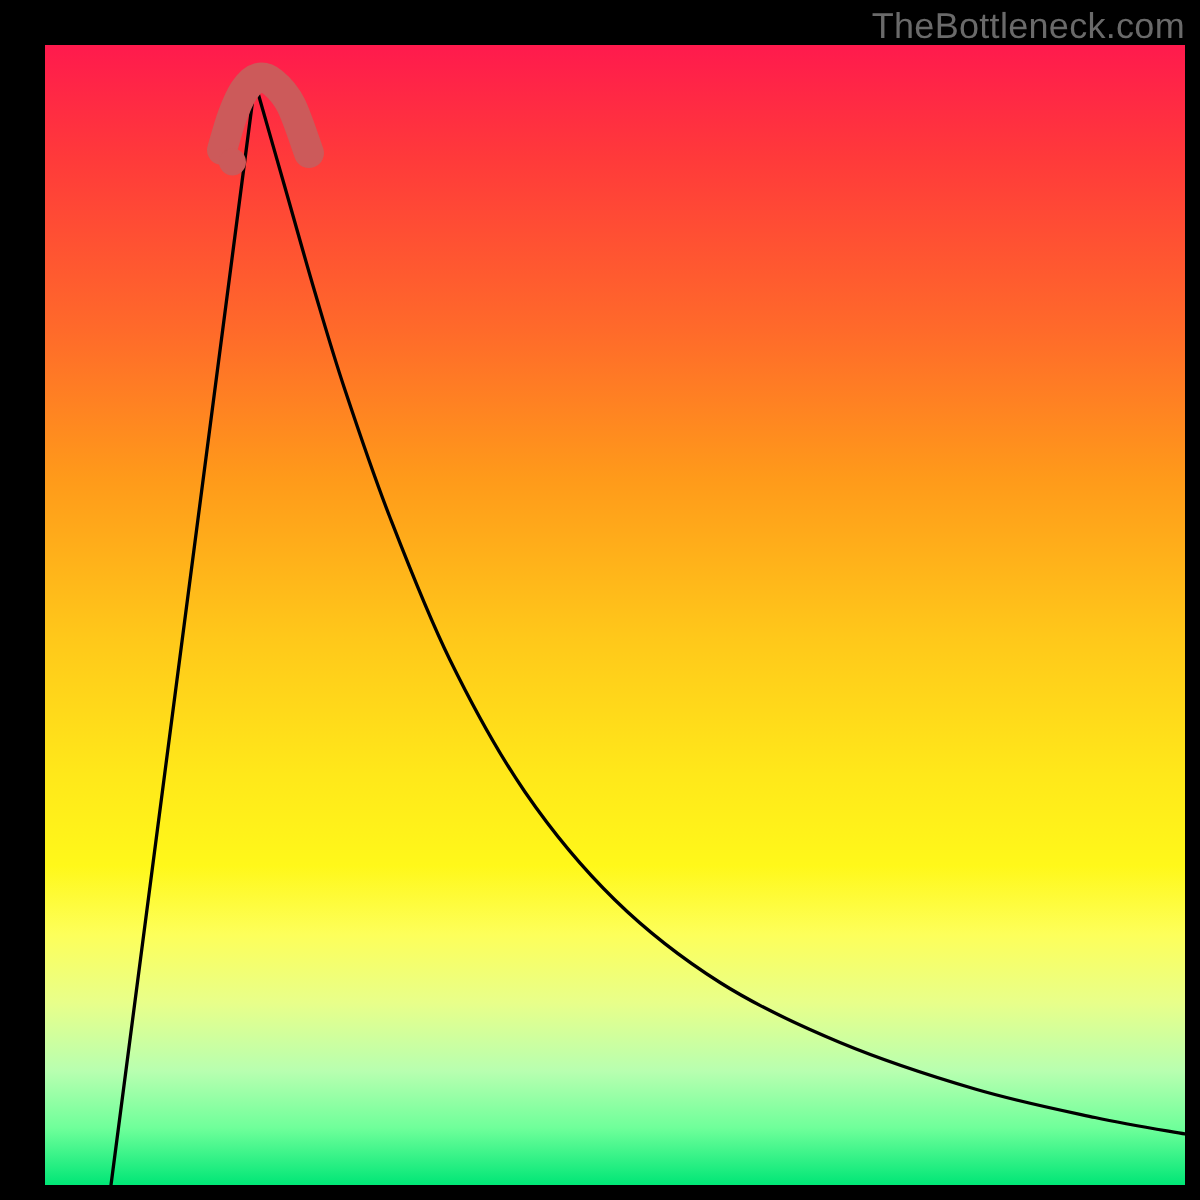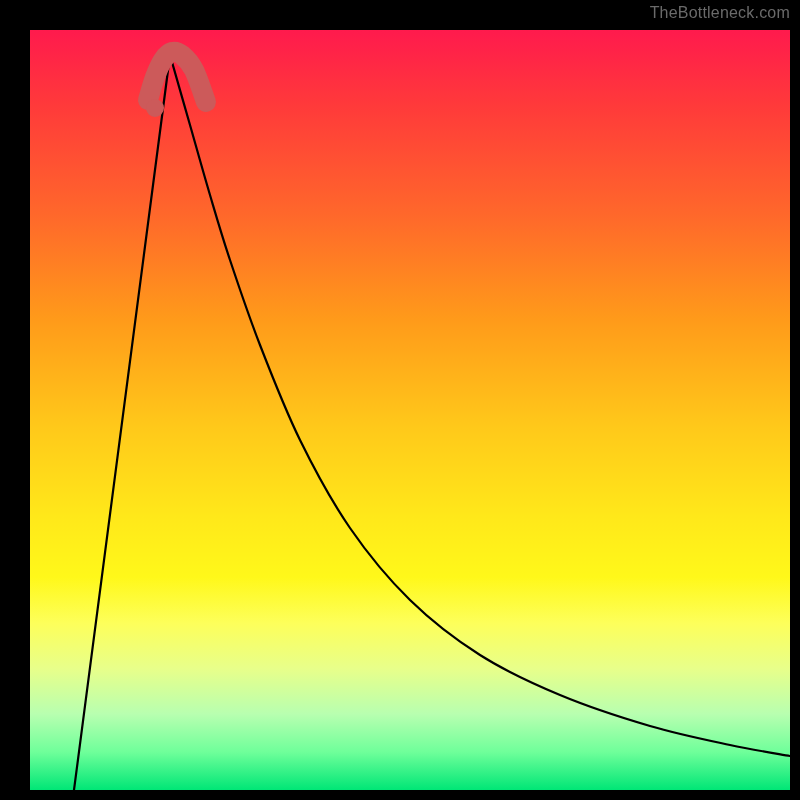--- a/index.html
+++ b/index.html
@@ -43,21 +43,21 @@
     left: 0;
     top: 0;
     width: 760px;
     height: 760px;
   }
   .watermark {
     position: absolute;
     top: 4px;
     right: 10px;
     font-family: Arial, Helvetica, sans-serif;
-    font-size: 16px;
+    font-size: 24px;
     color: #6a6a6a;
     font-weight: 400;
     letter-spacing: 0.2px;
   }
 </style>
 </head>
 <body>
 
 <div class="frame">
   <div class="plot-area">

